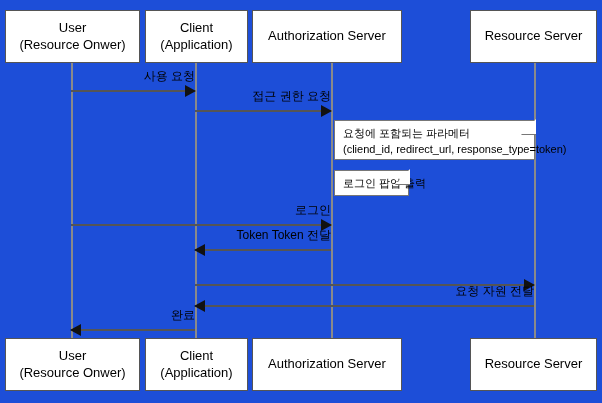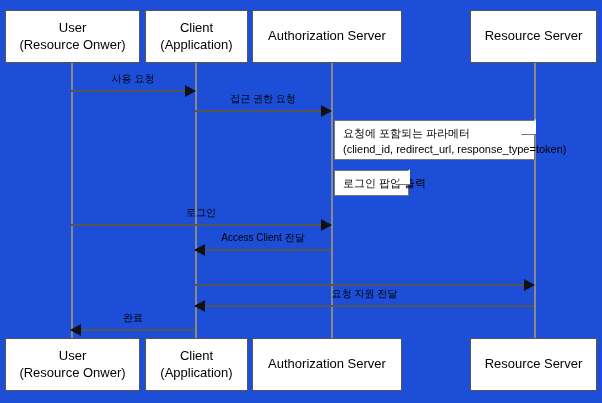--- a/index.html
+++ b/index.html
@@ -50,22 +50,22 @@
     width:0;height:0;
     border-top:6.5px solid transparent;
     border-bottom:6.5px solid transparent;
   }
   .msg.right .head{right:-1px;border-left:11px solid #111111;}
   .msg.left  .head{left:-1px;border-right:11px solid #111111;}
   .msg .label{
     position:absolute;
     bottom:5px;
     width:100%;
-    text-align:center;
-    font-size:10px;
+    text-align:right;
+    font-size:12px;
     color:#000000;
     white-space:nowrap;
     line-height:1.3;
   }
   .msg .label .l2{display:block;}
 
   
   .note{
     position:absolute;
     box-sizing:border-box;
@@ -138,21 +138,21 @@
     <div class="head"></div>
     <div class="label">
       <span>로그인</span>
     </div>
   </div>
 
   <div class="msg left" style="left:195px;top:249px;width:136px;">
     <div class="line"></div>
     <div class="head"></div>
     <div class="label">
-      <span>Access Client 전달</span>
+      <span>Token Token 전달</span>
     </div>
   </div>
 
   <div class="msg right" style="left:195px;top:284px;width:339px;">
     <div class="line"></div>
     <div class="head"></div>
     <div class="label">
     </div>
   </div>
 

